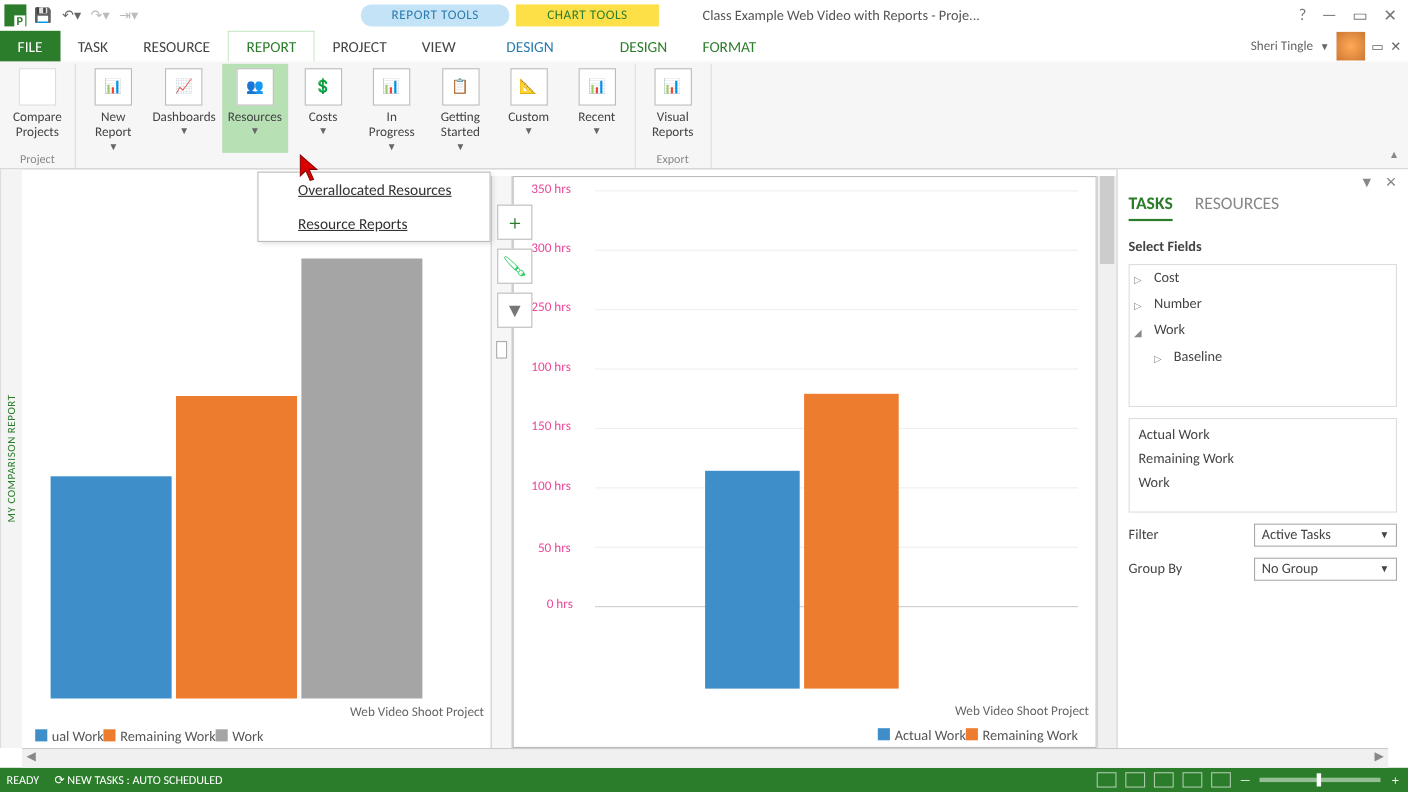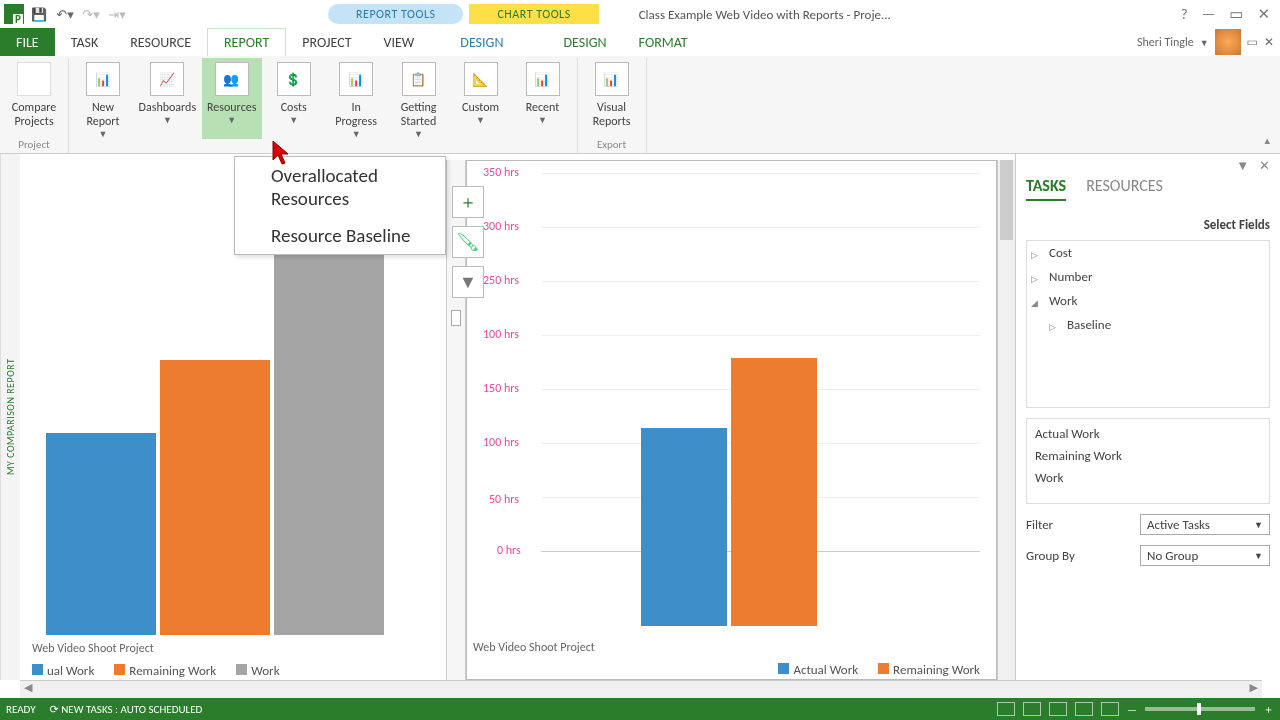--- a/index.html
+++ b/index.html
@@ -36,21 +36,21 @@
   .grouplabel { font-size: 11px; color: #888; padding-bottom: 2px; }
   .big-btns { flex: 1; display: flex; gap: 2px; }
   .big-btn { display: flex; flex-direction: column; align-items: center; justify-content: flex-start; padding: 4px 4px 0; min-width: 60px; }
   .big-btn .bi { width: 34px; height: 34px; background: #fff; border: 1px solid #bbb; display:flex;align-items:center;justify-content:center; }
   .big-btn .lbl { font-size: 12px; color: #444; text-align: center; line-height: 14px; padding-top: 4px;}
   .big-btn .dd { font-size: 9px; color: #666; }
   .big-btn.sel { background: #b8e0b5; }
 
   
   .menu { position: absolute; left: 234px; top: 156px; width: 212px; background: #fff; border: 1px solid #bbb; box-shadow: 2px 2px 5px rgba(0,0,0,.15); z-index: 50;}
-  .menu .mi { padding: 7px 10px 7px 36px; font-size: 19px; color: #333; position: relative;}
+  .menu .mi { padding: 7px 10px 7px 36px; font-size: 14px; color: #333; position: relative; text-decoration: underline;}
   .menu .sep { border-top: 1px solid #ddd; }
   .menu .mi .mico { position: absolute; left: 8px; top: 6px; width: 16px; height: 16px; border: 1px solid #888; background:#f0f0f0;}
 
   
   .cursor { position: absolute; left: 272px; top: 140px; z-index: 60; pointer-events:none;}
   .cursor svg { filter: drop-shadow(0 0 1px #fff); }
 
   
   .float-btns { position: absolute; left: 452px; top: 186px; display: flex; flex-direction: column; gap: 8px; z-index: 30;}
   .float-btns .fb { width: 32px; height: 32px; background: #fff; border: 1px solid #bbb; display:flex;align-items:center;justify-content:center; font-size:18px; color:#2b7c2b;}
@@ -65,43 +65,43 @@
   .chartbox.right{border:1px solid #bbb;}
   .plot { flex: 1; position: relative; }
   .axis-lbl { position:absolute; font-size:12px; color:#ec4899; }
   .gridline{position:absolute;left:68px;right:10px;border-top:1px solid #eee;}
   .barset{position:absolute;bottom:0;display:flex;gap:4px;align-items:flex-end;}
   .bar{width:86px;}
   .bar.left-chart{width:110px;}
   .bar.b1{background:#3d8ec9;}
   .bar.b2{background:#ee7c2e;}
   .bar.b3{background:#a5a5a5;}
-  .xcat{font-size:12px;color:#666;text-align:left;padding:6px 0 4px;}
-  .legend{display:flex;gap:20px;font-size:13px;color:#555;padding:4px 0 2px;}
+  .xcat{font-size:12px;color:#666;text-align:right;padding:6px 0 4px;}
+  .legend{display:flex;font-size:13px;color:#555;padding:4px 0 2px;}
   .legend .sw{width:11px;height:11px;display:inline-block;margin-right:4px;}
 
   
   .vscroll{width:18px;background:#f0f0f0;border-left:1px solid #ccc;position:relative;}
   .vscroll .thumb{position:absolute;top:0;left:2px;right:2px;height:80px;background:#ccc;}
   .hscroll{height:18px;background:#f0f0f0;border-top:1px solid #ccc;margin:0 18px 0 20px;position:relative;}
   .hscroll::before{content:"◀";position:absolute;left:4px;top:0;font-size:11px;color:#888;}
   .hscroll::after{content:"▶";position:absolute;right:4px;top:0;font-size:11px;color:#888;}
 
   
   .pane { width: 265px; border-left: 1px solid #ccc; display:flex; flex-direction:column; padding: 6px 10px 4px; background:#fff;}
   .pane h1{font-size:22px;font-weight:300;color:#2b7c2b;}
   .pane .pclose{position:absolute;right:10px;top:4px;color:#888;display:flex;gap:10px;font-size:13px;}
   .pane .ptabs{display:flex;gap:20px;font-size:16px;color:#888;margin:16px 0 10px;text-align:right;}
   .pane .ptabs .pa{color:#2b7c2b;border-bottom:2px solid #2b7c2b;padding-bottom:4px;font-weight:bold;}
-  .pane .sec{font-size:13px;font-weight:bold;color:#444;margin:6px 0 8px;text-align:right;}
+  .pane .sec{font-size:13px;font-weight:bold;color:#444;margin:6px 0 8px;}
   .tree{font-size:13px;color:#444;margin-left:4px;line-height:24px;}
   .tree .t{padding-left:18px;position:relative;}
   .tree .t::before{content:"▷";position:absolute;left:0;font-size:9px;color:#888;top:2px;}
   .tree .t.open::before{content:"◢";}
-  .treebox{border:1px solid #ddd;height:168px;overflow:hidden;margin-bottom:10px;}
+  .treebox{border:1px solid #ddd;height:130px;overflow:hidden;margin-bottom:10px;}
   .selected-list{border:1px solid #ddd;height:86px;padding:4px 8px;line-height:22px;overflow:hidden;}
   .prow{display:flex;align-items:center;justify-content:space-between;margin:10px 0 0;font-size:13px;}
   .prow .sel{border:1px solid #aaa;padding:2px 6px;width:130px;display:flex;justify-content:space-between;align-items:center;background:#fff;}
 
   
   .status{height:22px;background:#2b7c2b;color:#fff;display:flex;align-items:center;font-size:11px;padding:0 6px;gap:14px;}
   .status .right{margin-left:auto;display:flex;gap:8px;align-items:center;}
   .status .vbtn{width:18px;height:14px;border:1px solid rgba(255,255,255,.6);}
   .status .slider{width:110px;height:4px;background:rgba(255,255,255,.5);position:relative;}
   .status .slider::after{content:"";position:absolute;left:52px;top:-4px;width:4px;height:12px;background:#fff;}
@@ -215,21 +215,21 @@
 Reports</div>
         </div>
     </div>
     <div class="grouplabel">Export</div>
   </div>
   <div style="flex:3"></div>
 </div>
 
 <div class="menu">
   <div class="mi">Overallocated Resources</div>
-  <div class="mi">Resource Baseline</div>
+  <div class="mi">Resource Reports</div>
 </div>
 
 <div class="cursor">
   <svg width="20" height="26">
       <path d="M1 1 L1 20 L6 15 L10 24 L13 23 L9 14 L16 14 Z" fill="#d00" stroke="#800"></path>
     </svg>
 </div>
 
 <div class="float-btns">
   <div class="fb">＋</div>

